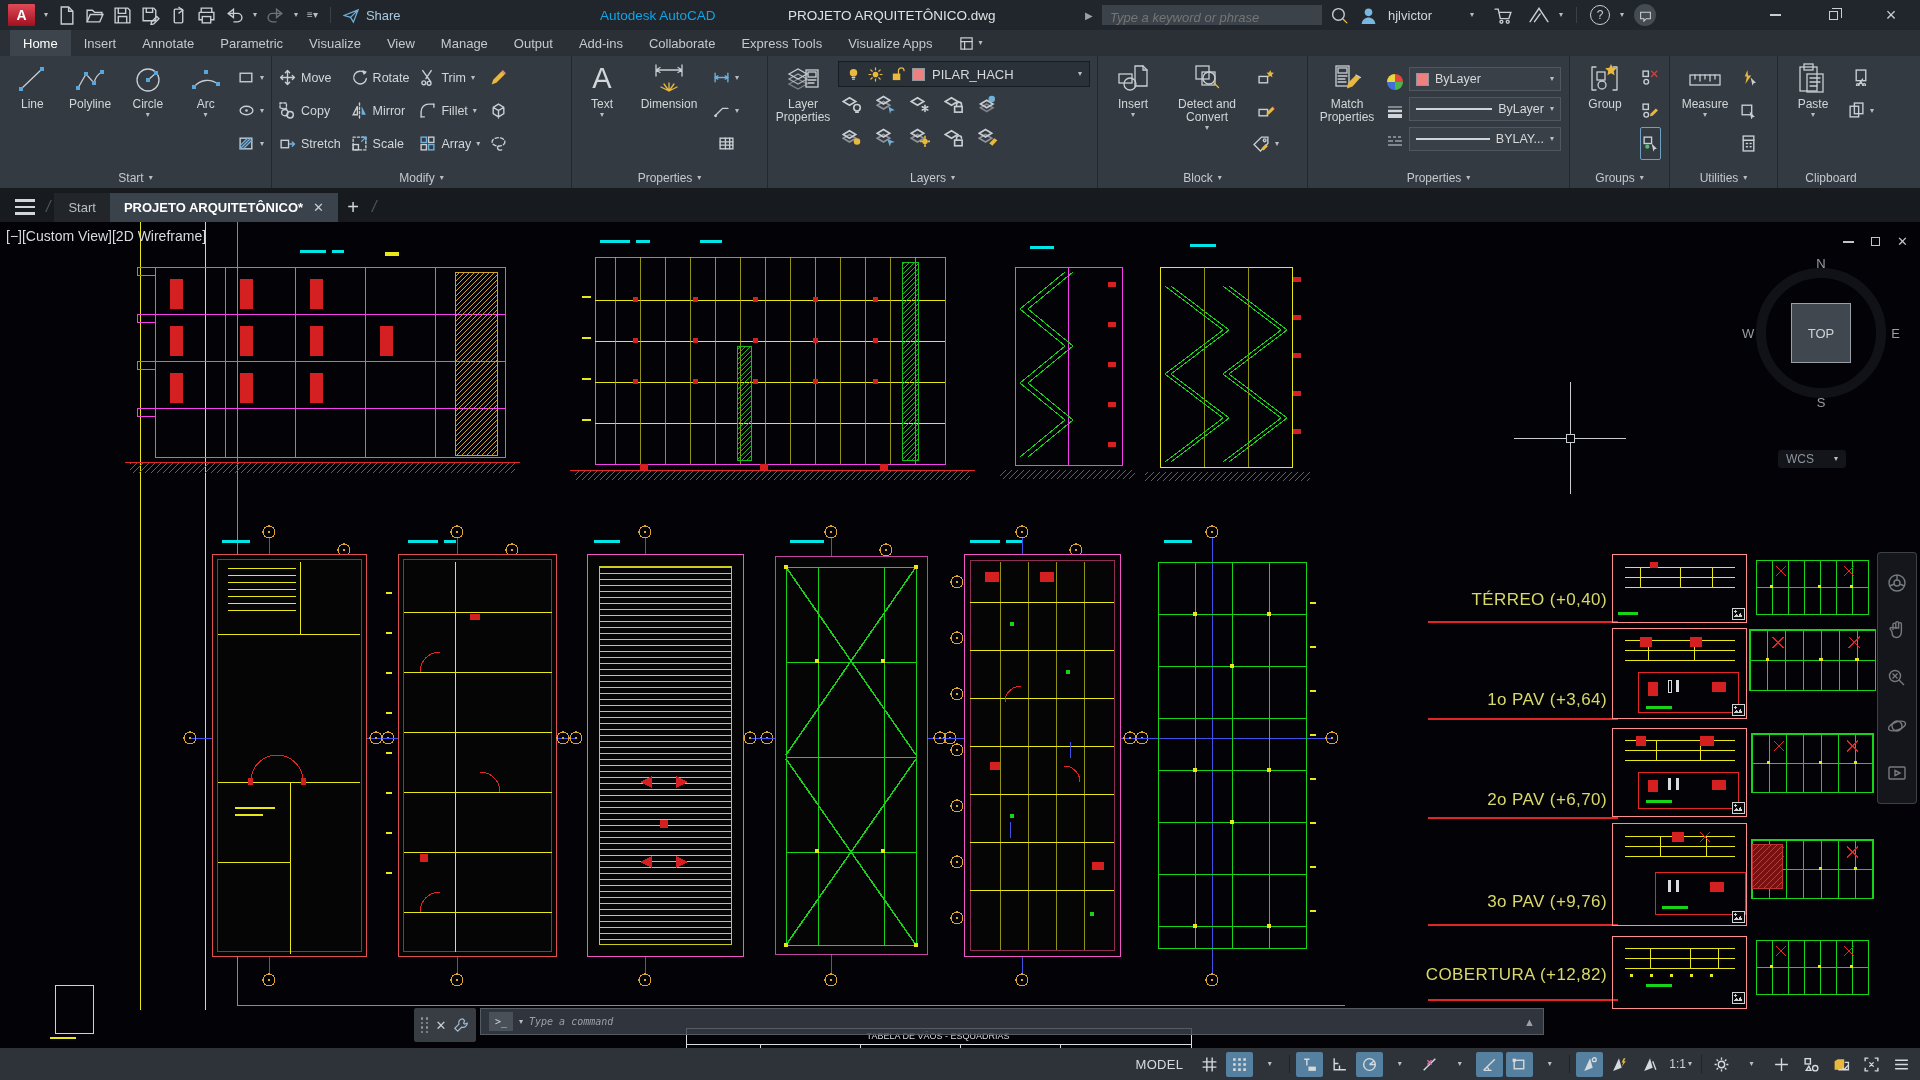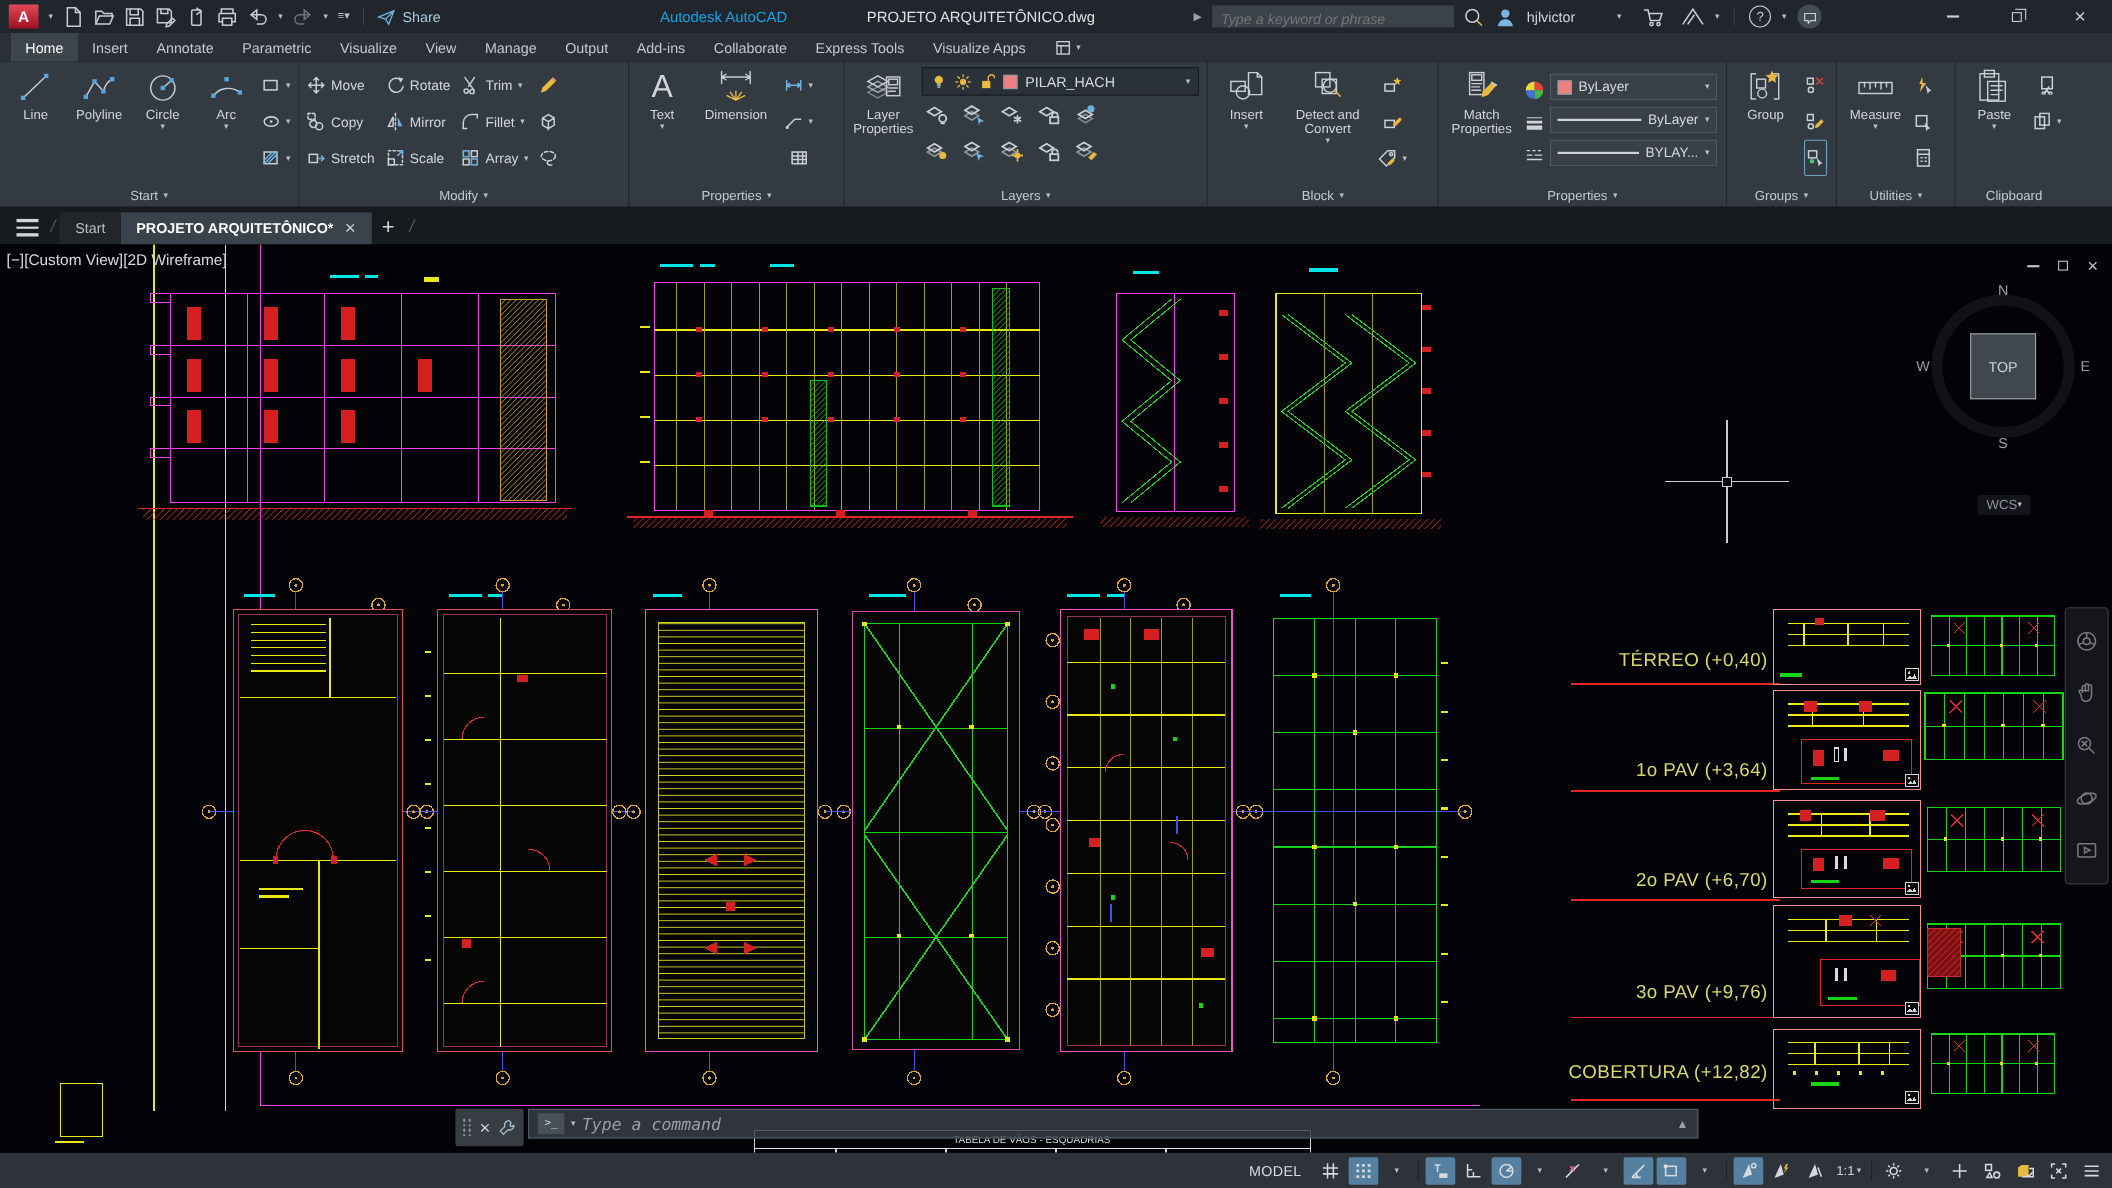--- a/index.html
+++ b/index.html
@@ -74,32 +74,32 @@
 
 .canvas{position:relative;height:826px;background:#030307;overflow:hidden}
 .cad{position:absolute;left:0;top:0}
 .vp-label{position:absolute;left:6px;top:6px;font-size:14px;color:#d8dbde;z-index:5}
 .doccontrols{position:absolute;right:12px;top:12px;display:flex;gap:17px;align-items:center;color:#bfc4c8;z-index:5}
 .lvl{position:absolute;left:1277px;width:330px;text-align:right;color:#d9d96a;font-size:17px;z-index:4;letter-spacing:.4px}
 .vcube{position:absolute;right:24px;top:36px;width:150px;height:150px;z-index:6}
 .vring{position:absolute;inset:10px;border-radius:50%;border:10px solid rgba(150,156,162,.10)}
 .vlet{position:absolute;color:#989ea4;font-size:13px}
 .vtop{position:absolute;left:50%;top:50%;transform:translate(-50%,-50%);width:60px;height:60px;background:#41474e;border:1px solid #9aa0a6;color:#cdd2d6;display:flex;align-items:center;justify-content:center;font-size:13px}
-.wcs{position:absolute;right:74px;top:228px;background:rgba(130,138,146,.14);border-radius:3px;color:#8d949b;font-size:12px;padding:2px 8px;display:flex;gap:0;align-items:center;z-index:6}
+.wcs{position:absolute;right:74px;top:228px;background:rgba(130,138,146,.14);border-radius:3px;color:#8d949b;font-size:12px;padding:2px 8px;display:flex;gap:20px;align-items:center;z-index:6}
 .navbar{position:absolute;right:3px;top:330px;width:40px;height:252px;background:rgba(84,90,98,.22);border:1px solid rgba(110,116,124,.45);border-radius:4px;display:flex;flex-direction:column;align-items:center;justify-content:space-around;padding:6px 0;z-index:6}
 .navbar svg{width:22px;height:22px;opacity:.65}
 .navbar svg *{stroke:#aab0b6;fill:none;stroke-width:1.4}
 
 .cmdwrap{position:absolute;left:414px;top:786px;width:1130px;height:36px;z-index:10;display:flex;align-items:flex-start}
 .cmdgrip{width:62px;height:34px;background:#383d44;border-radius:2px;display:flex;align-items:center;justify-content:center;gap:7px}
 .gripdots{display:grid;grid-template-columns:3px 3px;grid-gap:2px}
 .gripdots i{width:2.5px;height:2.5px;background:#8d949b;border-radius:50%}
 .cmdfield{flex:1;height:27px;margin-left:4px;background:rgba(58,64,72,.82);border:1px solid #555b63;display:flex;align-items:center;padding:0 8px;gap:6px}
 .cmdicon{width:24px;height:19px;background:#4a5058;display:flex;align-items:center;justify-content:center;font-size:10px;color:#d2d6da;font-family:"DejaVu Sans Mono",monospace}
-.cmdtext{color:#9aa0a8;font-style:italic;font-size:15px;font-family:"DejaVu Sans Mono",monospace}
+.cmdtext{color:#9aa0a8;font-style:italic;font-size:10px;font-family:"DejaVu Sans Mono",monospace}
 .cmdup{margin-left:auto;color:#9aa0a8;font-size:11px}
 
 .statusbar{height:32px;background:#2d3339;display:flex;align-items:center;justify-content:flex-end;padding-right:5px;gap:3px;position:relative;z-index:50}
 .sbi{height:25px;min-width:27px;display:flex;align-items:center;justify-content:center;border-radius:2px;color:#ccd1d5;font-size:12px;gap:2px;padding:0 3px}
 .sbi.active{background:#56809f}
 .sbi svg{width:17px;height:17px}
 .sbi svg *{stroke:#d5dade;fill:none;stroke-width:1.3}
 .sbi svg .f{fill:#d5dade;stroke:none}
 .sbi svg .fy{fill:#e8b93e;stroke:none}
 .sbi svg .sp{stroke:#e06ab0}

